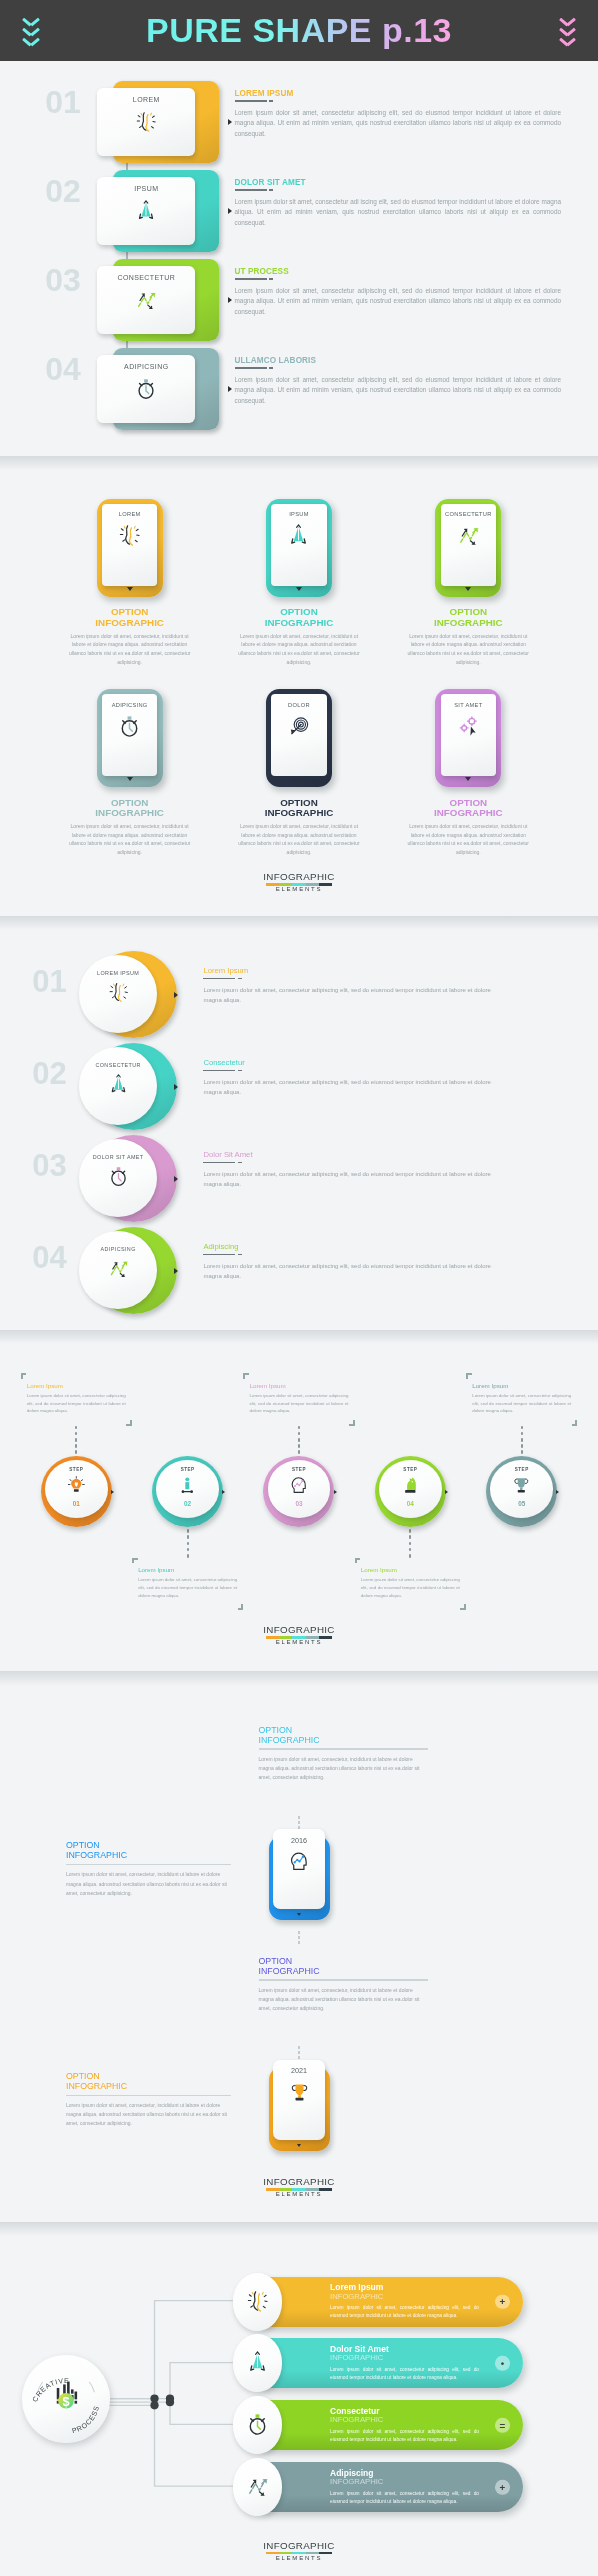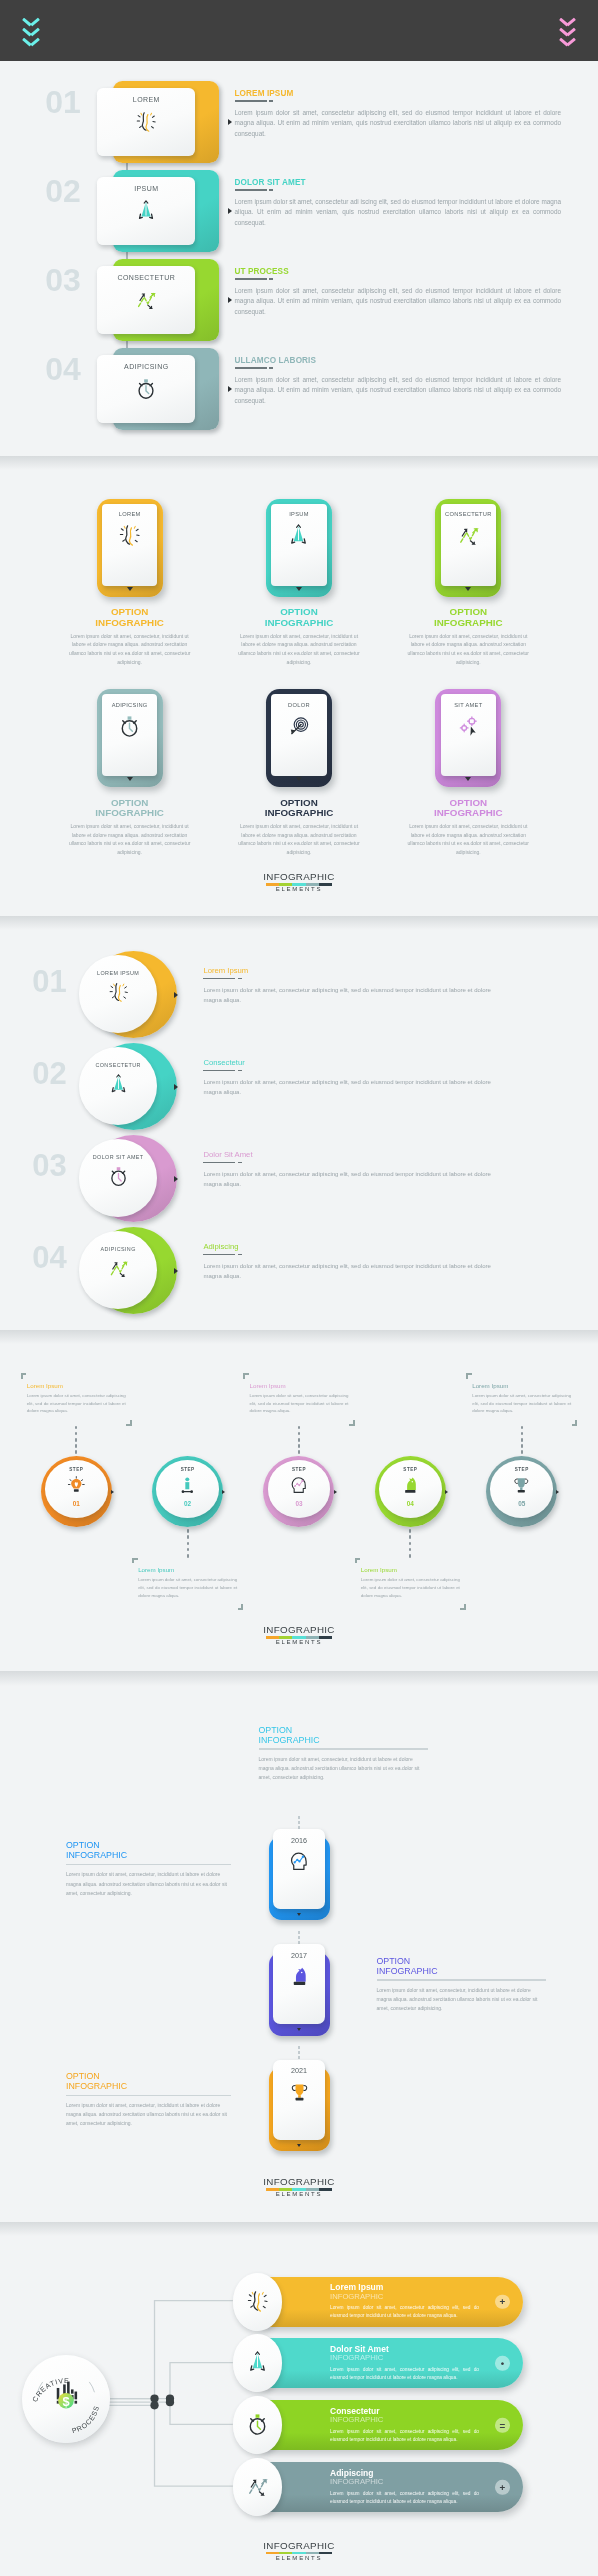--- a/index.html
+++ b/index.html
@@ -223,20 +223,21 @@
 <body>
 
 <div class="page">
 
   <div class="hdr">
     <div class="chev-col left">
       <span class="chev cyan"></span>
       <span class="chev cyan"></span>
       <span class="chev cyan"></span>
     </div>
+    <div class="hdr-title">PURE SHAPE p.13</div>
     <div class="chev-col right">
       <span class="chev pink"></span>
       <span class="chev pink"></span>
       <span class="chev pink"></span>
     </div>
   </div>
 
   <div class="section s1" id="sec1">
     <div class="s1-spine"></div>
   <div class="s1-row">
@@ -797,34 +798,20 @@
               <span class="s5-dn"></span>
             </div>
           </div>
           <div class="s5-side blank"></div>
         </div>
         <div class="s5-conn">
           <i></i>
         </div>
         <div class="s5-row">
           <div class="s5-side blank"></div>
-          <div class="s5-mid">
-            <div class="s5-cw">
-              <div class="s5-colour" style="background:linear-gradient(150deg,#5c56e0 0%,#5c56e0 55%,#4d48bc 100%)"></div>
-              <div class="s5-white">
-                <div class="s5-yr">2017</div>
-                <div class="s5-ic"><svg width="23" height="23" viewBox="0 0 52 52">
-                    <path d="M18 38 L18 27 C18 20 22 16 26 13 L23 9 L29 10 L32 6 C38 12 40 18 40 24 L40 38 Z" fill="#5c56e0"></path>
-                    <circle cx="31" cy="17" r="1.8" fill="#fff"></circle>
-                    <rect x="13" y="38" width="26" height="7" rx="1.5" fill="#2b3135"></rect>
-                  </svg></div>
-              </div>
-              <span class="s5-dn"></span>
-            </div>
-          </div>
           <div class="s5-side r">
             <div class="s5-ot" style="color:#5c56e0">OPTION</div>
             <div class="s5-ot" style="color:#5c56e0">INFOGRAPHIC</div>
             <div class="s5-line"></div>
             <div class="s5-op">Lorem ipsum dolor sit amet, consectetur, incididunt ut labore et dolore magna aliqua. adnostrud xercitation ullamco laboris nisi ut ex ea.dolor sit amet, consectetur adipisicing.</div>
           </div>
         </div>
         <div class="s5-conn">
           <i></i>
         </div>

